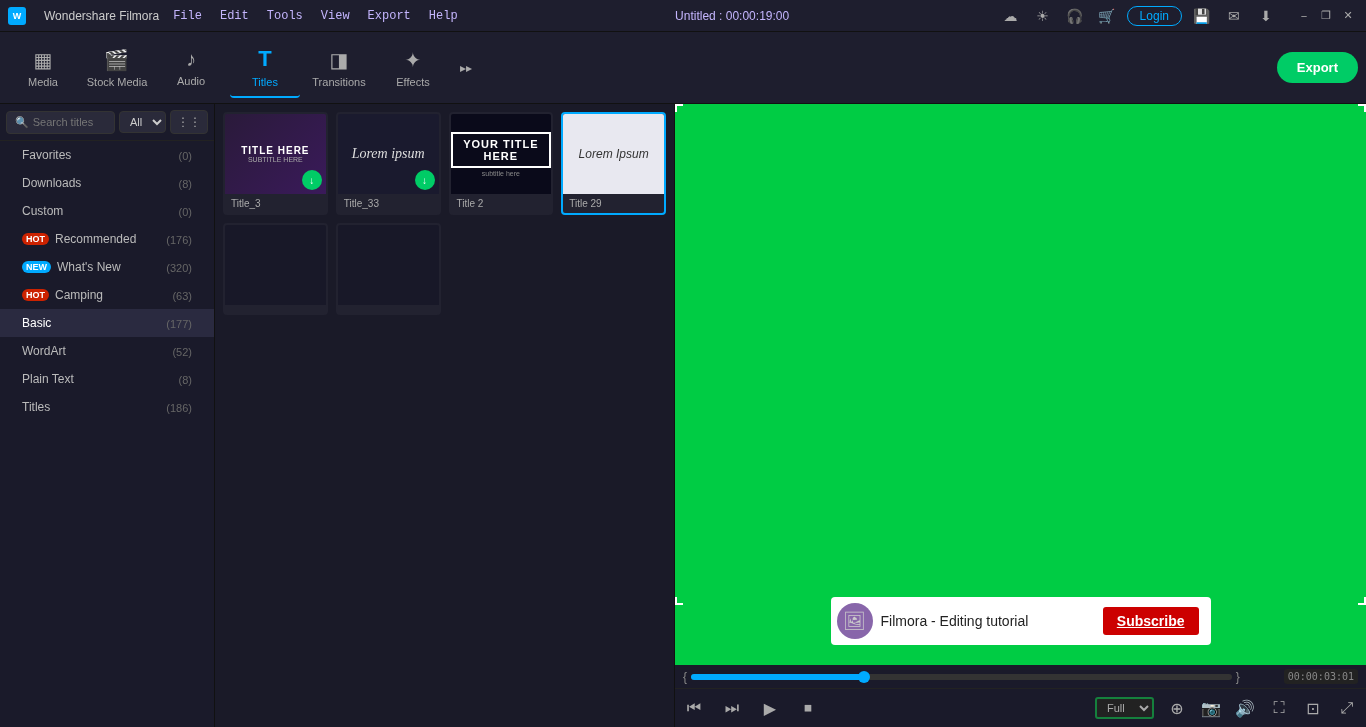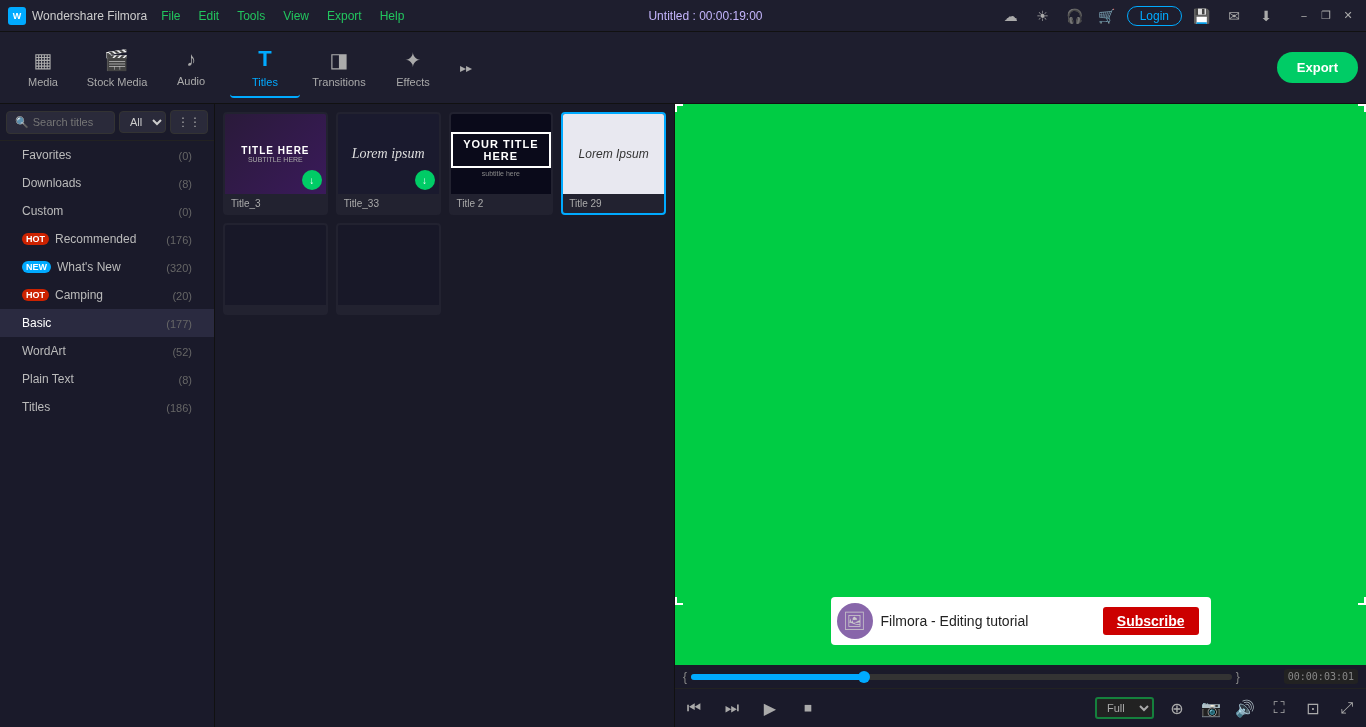--- a/index.html
+++ b/index.html
@@ -5,23 +5,23 @@
     * { margin: 0; padding: 0; box-sizing: border-box; }
     body { width: 1366px; height: 727px; background: #1a1a2e; font-family: 'Segoe UI', Arial, sans-serif; overflow: hidden; color: #ccc; font-size: 12px; }
 
     
     #titlebar {
       height: 32px; background: #1e1e2e; display: flex; align-items: center; justify-content: space-between;
       padding: 0 8px; border-bottom: 1px solid #111;
     }
     #titlebar-left { display: flex; align-items: center; gap: 6px; }
     #titlebar-logo { width: 18px; height: 18px; background: #00aaff; border-radius: 3px; display: flex; align-items: center; justify-content: center; font-size: 9px; color: white; font-weight: bold; }
-    #titlebar-appname { font-size: 12px; color: #ccc; }
+    #titlebar-appname { font-size: 12px; color: #ccc; margin-left: 12px; }
     #titlebar-menu { display: flex; gap: 2px; }
-    .menu-item { padding: 2px 8px; font-size: 12px; color: #22c55e; cursor: pointer; border-radius: 3px; }
+    .menu-item { padding: 2px 8px; font-size: 12px; color: #c4b5fd; cursor: pointer; border-radius: 3px; font-family: Liberation Mono, monospace; }
     #titlebar-center { font-size: 12px; color: #c4b5fd; }
     #titlebar-right { display: flex; align-items: center; gap: 8px; }
     .titlebar-icon { width: 24px; height: 24px; display: flex; align-items: center; justify-content: center; cursor: pointer; color: #aaa; font-size: 14px; border-radius: 3px; }
     #login-btn { background: transparent; border: 1.5px solid #00aaff; color: #00aaff; padding: 2px 12px; border-radius: 12px; cursor: pointer; font-size: 12px; }
     #titlebar-winbtns { display: flex; gap: 2px; margin-left: 8px; }
     .win-btn { width: 20px; height: 20px; display: flex; align-items: center; justify-content: center; cursor: pointer; font-size: 11px; color: #aaa; }
 
     
     #toolbar {
       height: 72px; background: #1e1e2e; display: flex; align-items: center; padding: 0 8px; gap: 4px;
@@ -231,21 +231,21 @@
         <span class="sidebar-badge badge-new">NEW</span>
         <span class="sidebar-label">What's New</span>
       </div>
       <span class="sidebar-count">(320)</span>
     </div>
         <div class="sidebar-item">
       <div class="sidebar-item-left">
         <span class="sidebar-badge badge-hot">HOT</span>
         <span class="sidebar-label">Camping</span>
       </div>
-      <span class="sidebar-count">(20)</span>
+      <span class="sidebar-count">(63)</span>
     </div>
         <div class="sidebar-item active">
       <div class="sidebar-item-left">
 
         <span class="sidebar-label">Basic</span>
       </div>
       <span class="sidebar-count">(177)</span>
     </div>
         <div class="sidebar-item">
       <div class="sidebar-item-left">

